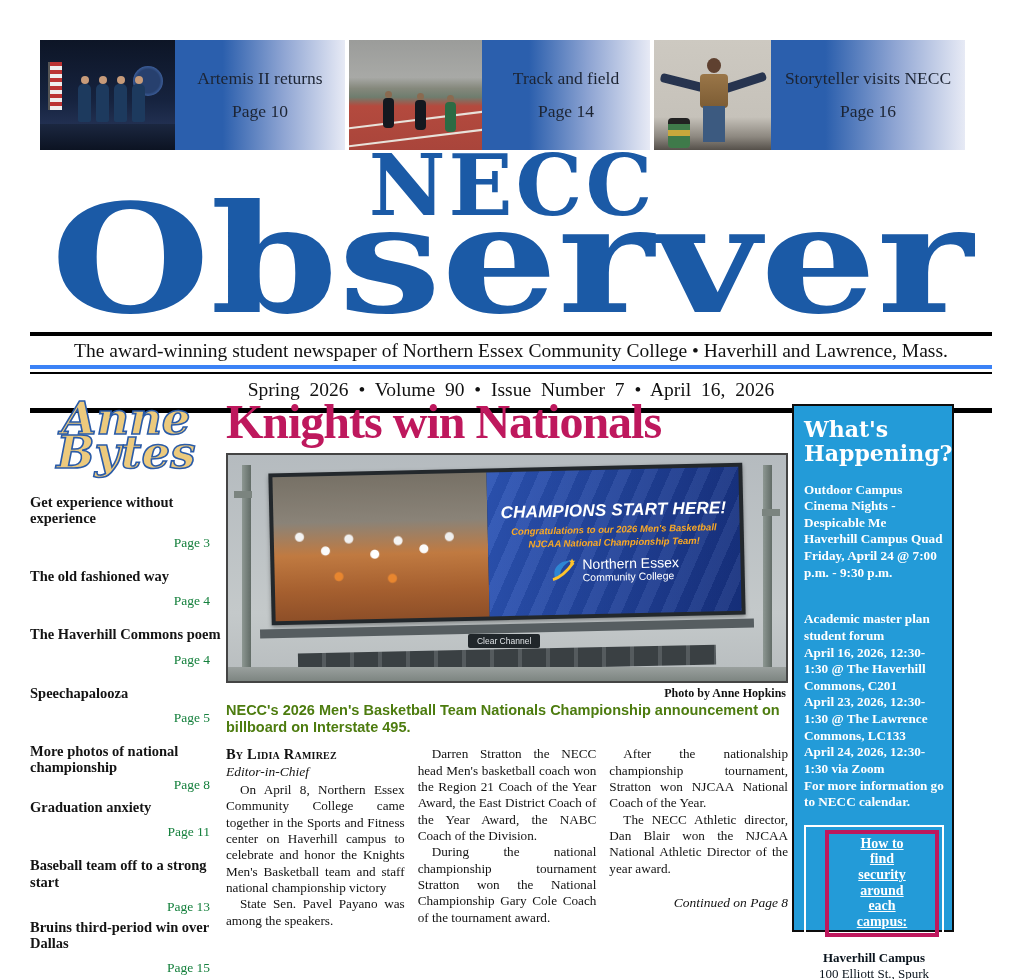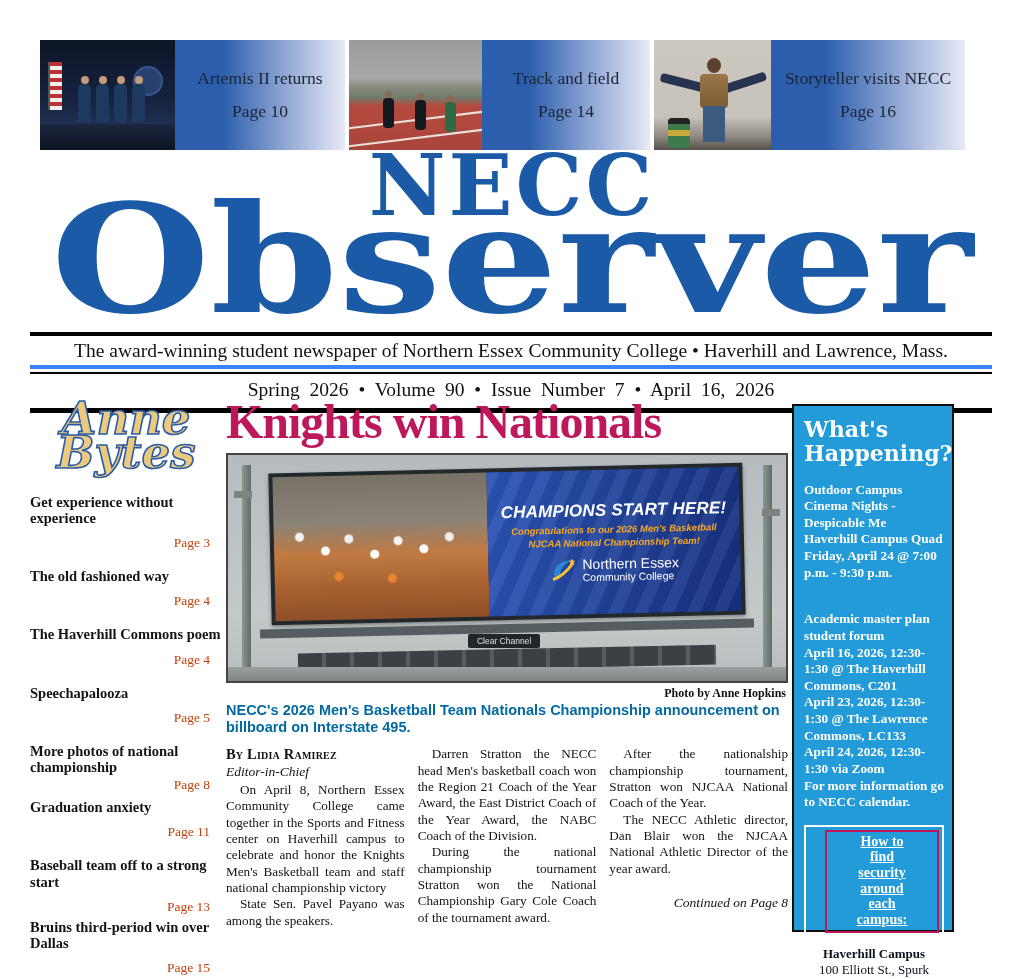--- a/index.html
+++ b/index.html
@@ -55,21 +55,21 @@
   .tagline { border-top:4px solid #000; border-bottom:4px solid #3b82f6; font-size:19.5px; text-align:center; padding:4px 0 3px; color:#111; }
   .issueline { border-top:2px solid #000; border-bottom:5px solid #000; margin-top:3px; font-size:19.5px; text-align:center; padding:5px 0 7px; word-spacing:5px; color:#111; }
 
   
   .sidebar { position:absolute; left:30px; top:400px; width:192px; }
   .nb-logo { text-align:center; font-family:"DejaVu Serif", serif; font-style:italic; font-weight:bold;
     font-size:45px; line-height:0.84; color:#ecca7d; -webkit-text-stroke:1.6px #2a5ba8; margin-bottom:22px; }
   .nb-logo .nb2 { margin-top:-4px; }
   .sb-item { margin-bottom:4px; }
   .sb-title { font-weight:bold; font-size:14.5px; line-height:1.12; color:#141414; }
-  .sb-page { text-align:right; font-size:13.5px; margin:9px 12px 17px 0; color:#c2410c; }
+  .sb-page { text-align:right; font-size:13.5px; margin:9px 12px 17px 0; color:#15803d; }
 
   
   .center { position:absolute; left:226px; top:398px; width:562px; }
   .headline { font-size:48px; font-weight:bold; letter-spacing:-1px; line-height:1.0; margin:0 0 7px; color:#be185d; }
 
   .photo-frame { border:2px solid #444; height:230px; position:relative; background:linear-gradient(#b5bbbf 0%,#c4c9ca 70%,#b7bcbe 100%); overflow:hidden; }
   .cell-pole { position:absolute; top:10px; bottom:0; width:9px; background:linear-gradient(90deg,#8d9792,#626c67); }
   .cell-pole.left { left:14px; } .cell-pole.right { right:14px; }
   .antenna { position:absolute; width:18px; height:7px; background:#7b847f; }
   .billboard { position:absolute; left:42px; right:42px; top:13px; height:152px; background:#23282c; padding:4px; transform:rotate(-1.3deg); display:flex; box-shadow:0 2px 4px rgba(0,0,0,0.35); }
@@ -93,36 +93,36 @@
   .bb-logo { display:flex; align-items:center; gap:6px; margin-top:5px; }
   .bb-logo-text { text-align:left; line-height:1.05; font-family:"Liberation Sans", sans-serif; }
   .bb-logo-1 { font-size:14px; } .bb-logo-2 { font-size:10.5px; }
   .catwalk { position:absolute; left:32px; right:32px; top:169px; height:9px; background:#565d60; transform:rotate(-1.3deg); }
   .cc-badge { position:absolute; left:43%; top:179px; background:#20262a; color:#dfe3e6; font-family:"Liberation Sans", sans-serif; font-size:8.5px; padding:2px 9px; border-radius:2px; }
   .under-structure { position:absolute; left:70px; right:70px; top:194px; height:20px; transform:rotate(-1.2deg);
     background:repeating-linear-gradient(90deg,#3a4043 0 24px,#555b5e 24px 28px); }
   .base-bar { position:absolute; left:0; right:0; bottom:0; height:14px; background:linear-gradient(#9aa09e,#7d8581); }
 
   .credit { text-align:right; font-weight:bold; font-size:12px; margin:3px 2px 0 0; color:#111; }
-  .caption { font-family:"Liberation Sans", sans-serif; font-weight:bold; font-size:14.5px; color:#0369a1; line-height:1.18; margin:1px 0 10px; }
+  .caption { font-family:"Liberation Sans", sans-serif; font-weight:bold; font-size:14.5px; color:#4d7c0f; line-height:1.18; margin:1px 0 10px; }
 
   .cols { display:flex; gap:13px; }
   .col { width:179px; font-size:13.2px; text-align:justify; line-height:1.24; color:#121212; }
   .byline { font-weight:bold; font-variant:small-caps; font-size:14.5px; letter-spacing:0.2px; }
   .role { font-style:italic; font-size:13.5px; margin-bottom:1px; }
   .col p { margin:0; text-indent:14px; }
   .continued { font-style:italic; text-align:right; margin-top:18px; font-size:13.5px; }
 
   
   .happening { position:absolute; left:792px; top:404px; width:162px; height:528px; background:#239bd8; border:2px solid #0d0d0d;
     color:#fff; padding:12px 8px 8px 10px; font-weight:bold; }
   .wh-title { font-family:"DejaVu Serif", serif; font-size:22px; line-height:1.08; margin-bottom:16px; }
   .wh-line { font-size:13.2px; line-height:1.26; } .wh-gap2 { height:30px; }
   .sec-frame { border:2px solid #fff; padding:3px; margin:14px 0 8px; }
-  .sec-inner { border:2px solid #be185d; padding:2px 20px 3px; text-align:center; font-size:14px; line-height:1.12;margin-left:16px; }
+  .sec-inner { border:4px solid #be185d; padding:2px 20px 3px; text-align:center; font-size:14px; line-height:1.12;margin-left:16px; }
   .sec-inner span { text-decoration:underline; }
   .sec-body { color:#0a141d; text-align:center; font-size:13px; line-height:1.22; font-weight:normal; }
   .sec-name { font-weight:bold; }
   .condensed { letter-spacing:-0.6px; }
 </style>
 </head>
 <body>
 
 <div class="teasers">
   <div class="tgroup">

